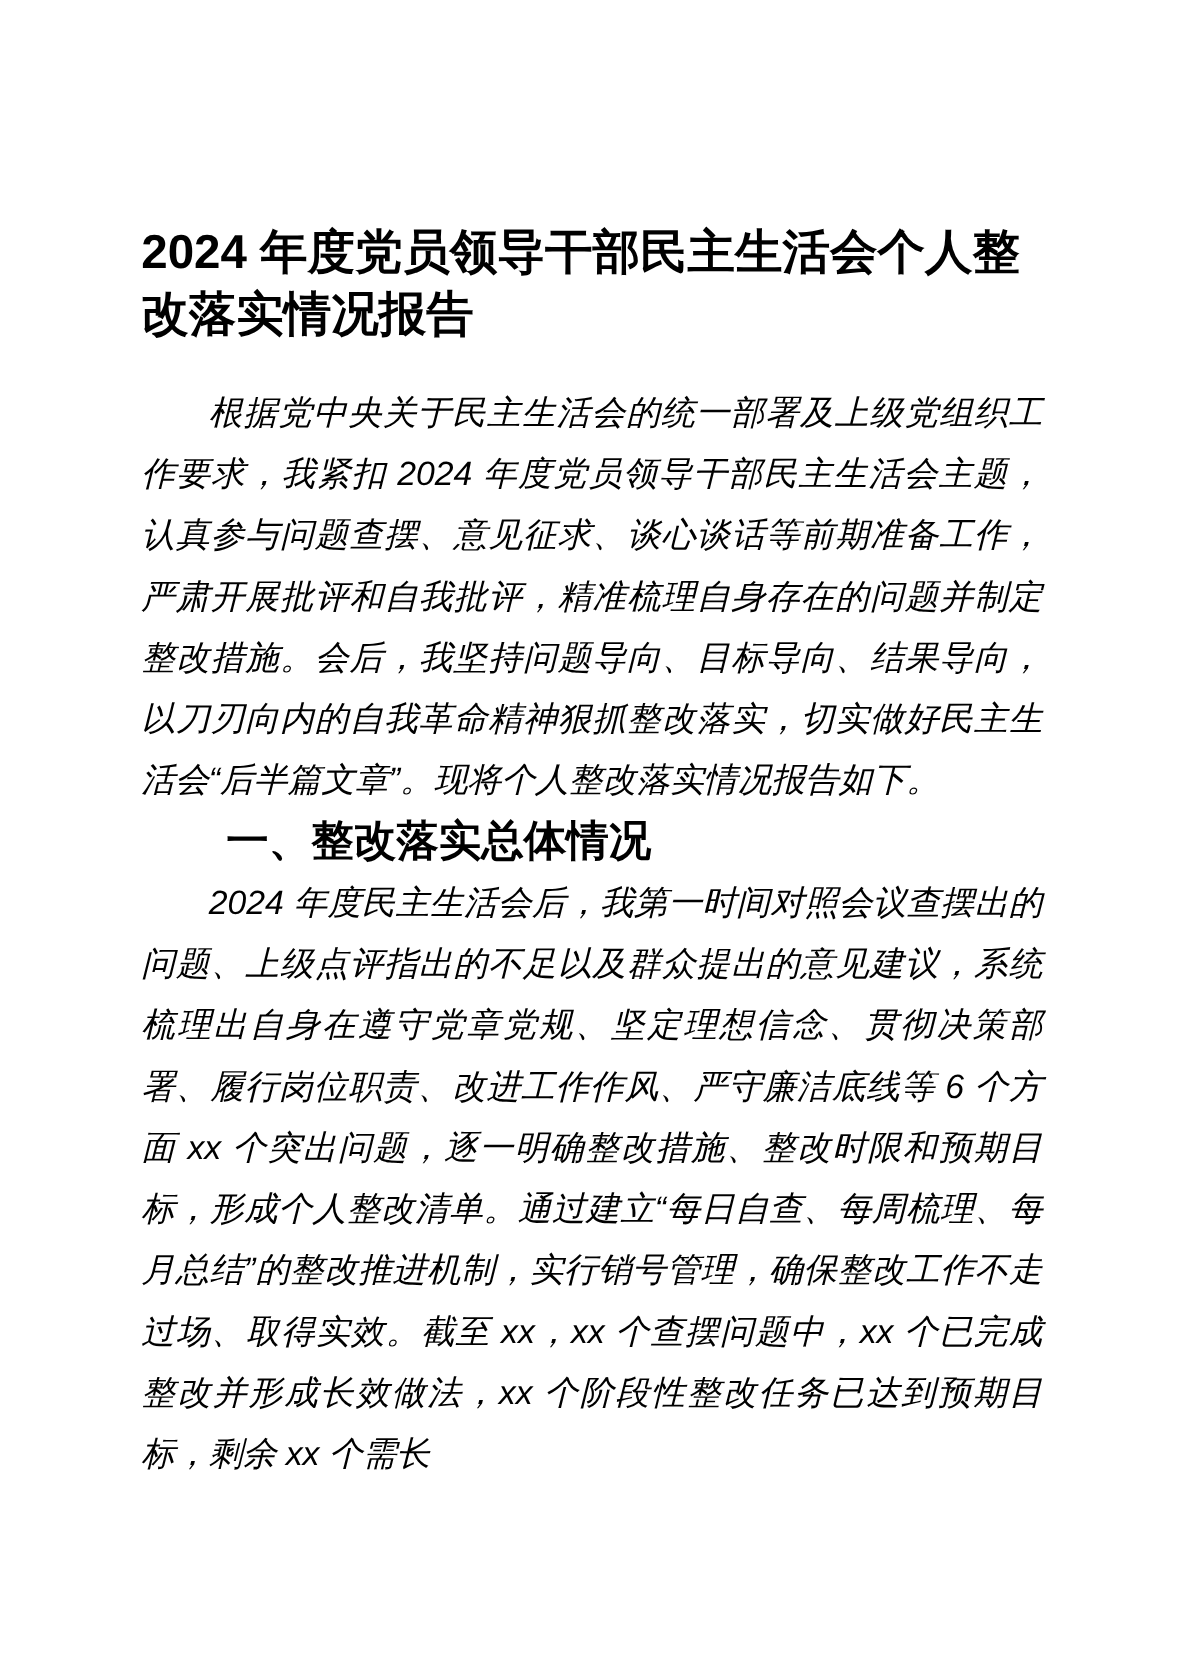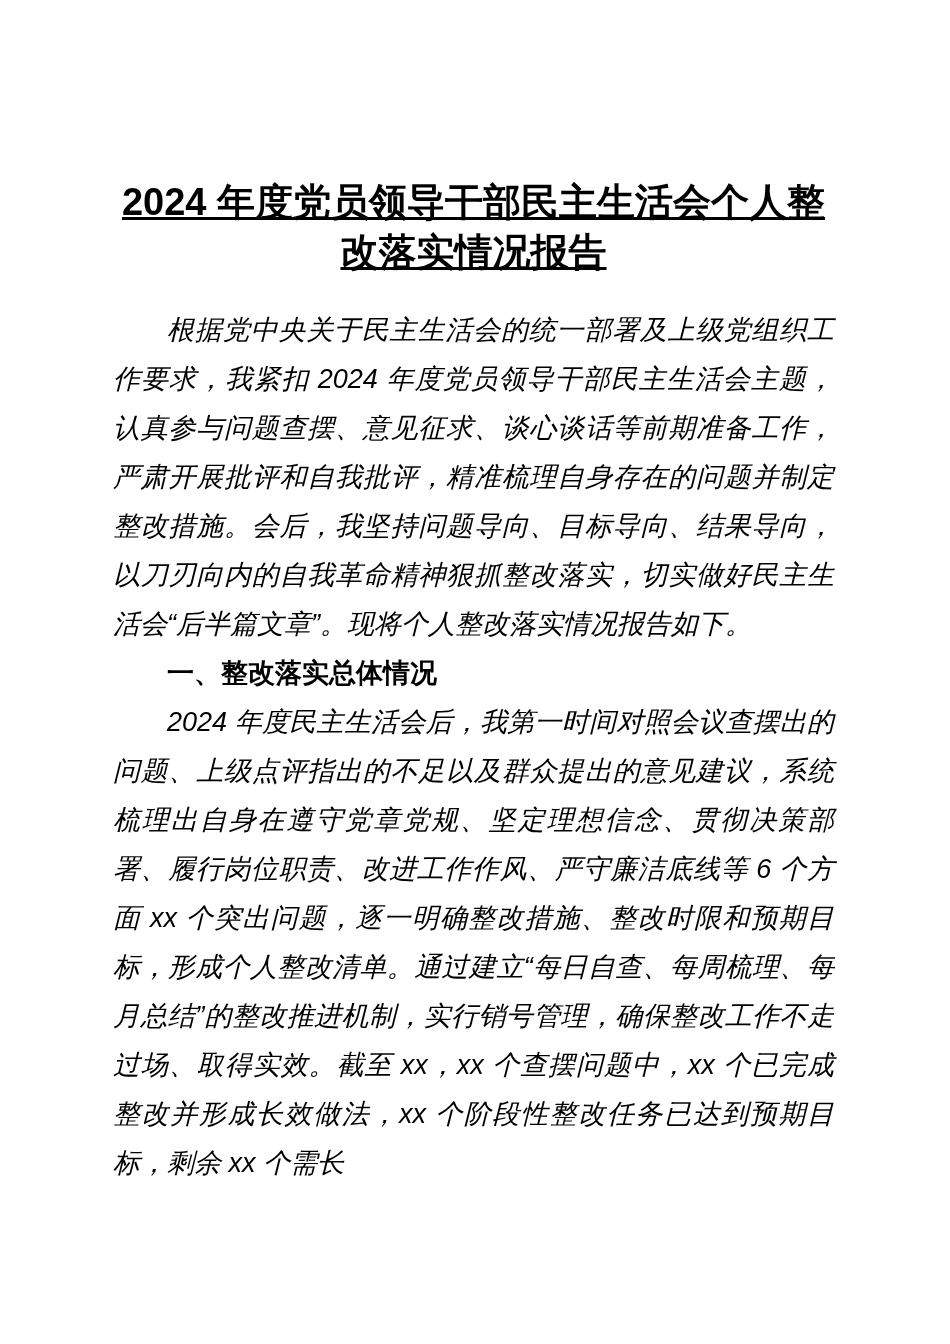--- a/index.html
+++ b/index.html
@@ -16,39 +16,38 @@
       color: #000000;
       overflow: hidden;
       box-sizing: border-box;
       padding: 177px 116px 0 113px;
       font-family: "Liberation Sans", sans-serif;
     }
     .doc-title {
       font-size: 38px;
       font-weight: 700;
       line-height: 50px;
-      text-align: center;
+      text-align: left;
       margin: 0 0 29px 0;
       color: #000000;
-      text-decoration: underline;
     }
     .body-para {
       font-size: 27px;
       font-weight: 400;
       line-height: 49px;
       text-align: justify;
       text-justify: inter-ideograph;
       margin: 0;
       text-indent: 2em;
       color: #000000;
       word-break: break-all;
       font-style: italic;
     }
     .section-heading {
-      font-size: 27px;
+      font-size: 34px;
       font-weight: 700;
       line-height: 49px;
       margin: 0;
       text-indent: 2em;
       color: #000000;
     }
   </style>
 </head>
 <body>
 

